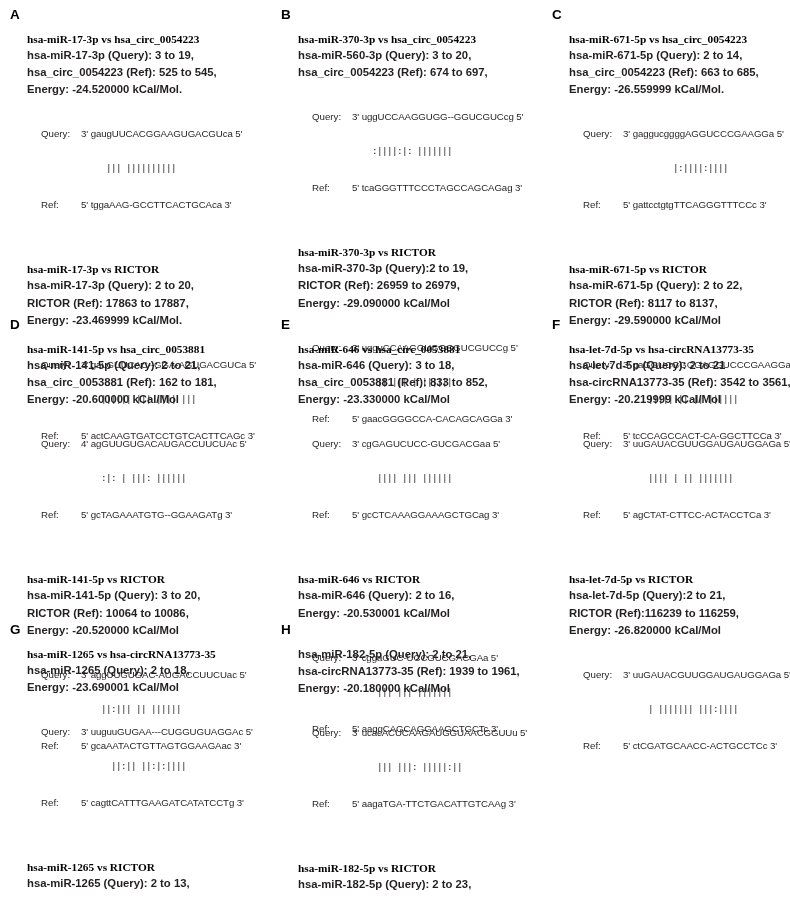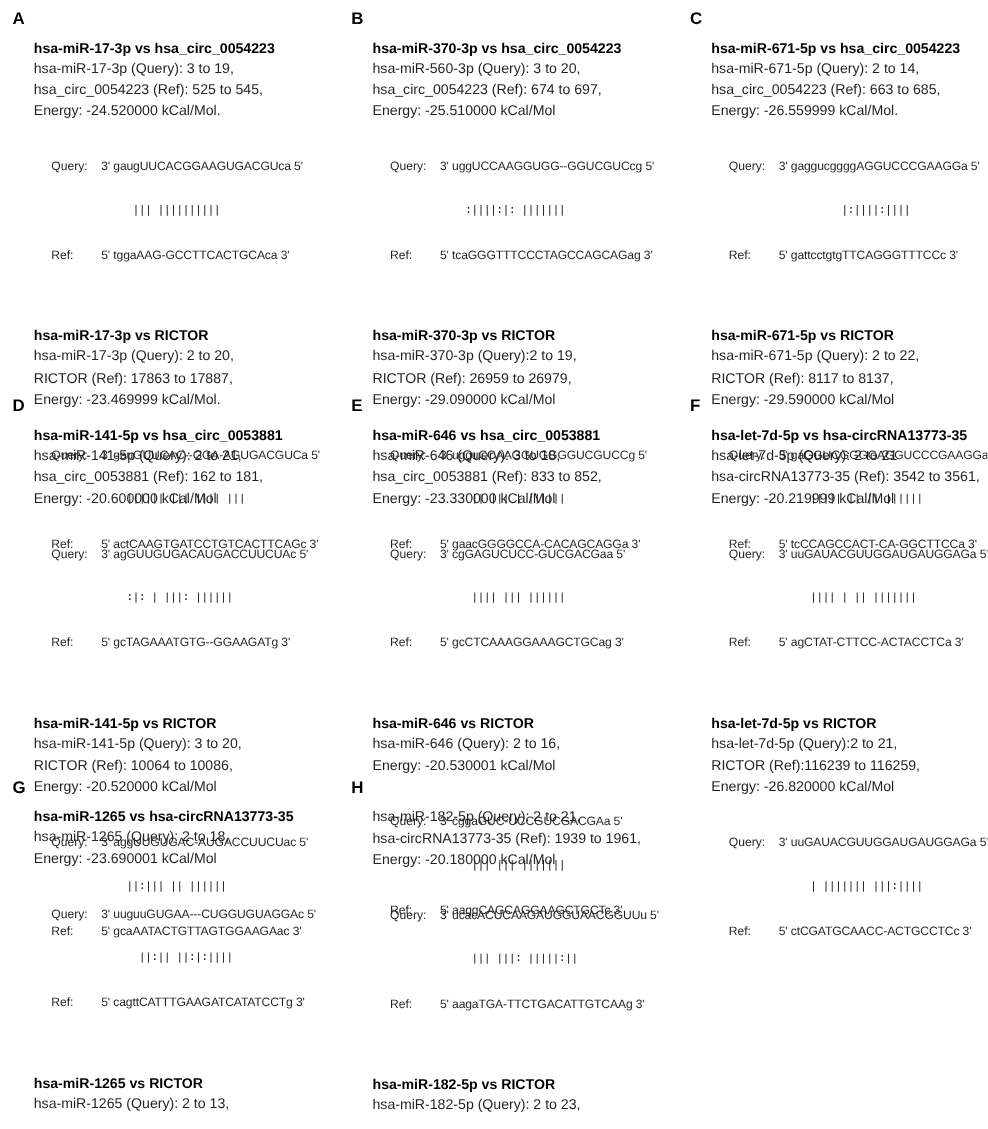--- a/index.html
+++ b/index.html
@@ -37,26 +37,28 @@
   }
   .block + .block {
     margin-top: 26px;
   }
   .block-title {
     font-size: 11.3px;
     font-weight: bold;
     color: #000000;
     line-height: 1.42;
     white-space: nowrap;
+    font-family: Liberation Serif, serif;
   }
   .block-line {
     font-size: 11.3px;
     line-height: 1.52;
     color: #231f20;
     white-space: nowrap;
+    font-weight: bold;
   }
   .aln {
     margin-top: 6px;
     margin-left: 14px;
     font-size: 9.7px;
     line-height: 1.24;
     color: #231f20;
     white-space: pre;
   }
   .aln-row {
@@ -136,21 +138,20 @@
       </div>
     </div>
   </div>
 
   <div class="panel col-2 row-1">
     <div class="panel-letter">B</div>
     <div class="block">
       <div class="block-title">hsa-miR-370-3p vs hsa_circ_0054223</div>
       <div class="block-line">hsa-miR-560-3p (Query): 3 to 20,</div>
       <div class="block-line">hsa_circ_0054223 (Ref): 674 to 697,</div>
-      <div class="block-line">Energy: -25.510000 kCal/Mol</div>
       <div class="aln">
         <div class="aln-row">
           <span class="aln-label">Query:</span>
           <span class="aln-seq">3' uggUCCAAGGUGG--GGUCGUCcg 5'</span>
         </div>
         <div class="aln-match">    :||||:|: |||||||</div>
         <div class="aln-row">
           <span class="aln-label">Ref:</span>
           <span class="aln-seq">5' tcaGGGTTTCCCTAGCCAGCAGag 3'</span>
         </div>
@@ -216,21 +217,21 @@
   <div class="panel col-1 row-2">
     <div class="panel-letter">D</div>
     <div class="block">
       <div class="block-title">hsa-miR-141-5p vs hsa_circ_0053881</div>
       <div class="block-line">hsa-miR-141-5p (Query): 2 to 21,</div>
       <div class="block-line">hsa_circ_0053881 (Ref): 162 to 181,</div>
       <div class="block-line">Energy: -20.600000 kCal/Mol</div>
       <div class="aln">
         <div class="aln-row">
           <span class="aln-label">Query:</span>
-          <span class="aln-seq">3' agGUUGUGACAUGACCUUCUAc 5'</span>
+          <span class="aln-seq">4' agGUUGUGACAUGACCUUCUAc 5'</span>
         </div>
         <div class="aln-match">    :|: | |||: ||||||</div>
         <div class="aln-row">
           <span class="aln-label">Ref:</span>
           <span class="aln-seq">5' gcTAGAAATGTG--GGAAGATg 3'</span>
         </div>
       </div>
     </div>
     <div class="block">
       <div class="block-title">hsa-miR-141-5p vs RICTOR</div>

